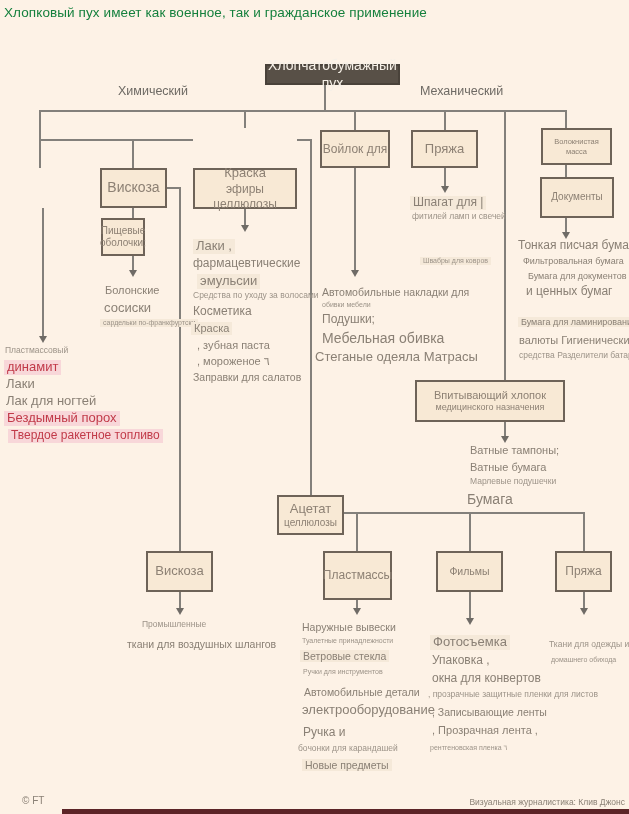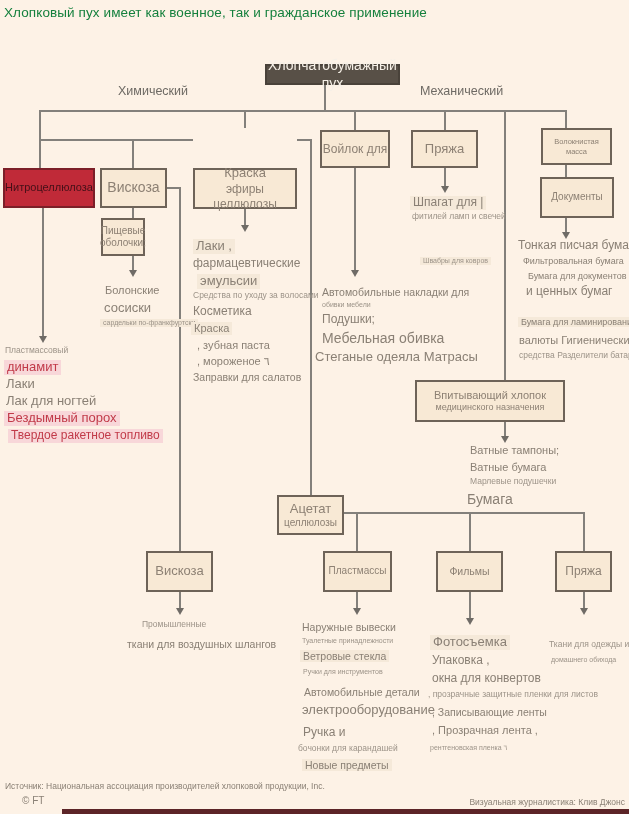--- a/index.html
+++ b/index.html
@@ -69,21 +69,20 @@
   <div class="ln" style="left:179px;top:592px;width:2px;height:16px"></div>
   <div class="ah" style="left:176px;top:608px"></div>
   <div class="ln" style="left:356px;top:592px;width:2px;height:16px"></div>
   <div class="ah" style="left:353px;top:608px"></div>
   <div class="ln" style="left:469px;top:592px;width:2px;height:26px"></div>
   <div class="ah" style="left:466px;top:618px"></div>
   <div class="ln" style="left:583px;top:592px;width:2px;height:16px"></div>
   <div class="ah" style="left:580px;top:608px"></div>
 
   <div class="box rootbox" style="left:265px;top:64px;width:135px;height:21px;font-size:14px">Хлопчатобумажный пух</div>
-  <div class="box redbox" style="left:3px;top:168px;width:92px;height:40px;font-size:11px">Нитроцеллюлоза</div>
   <div class="box" style="left:100px;top:168px;width:67px;height:40px;font-size:14px">Вискоза</div>
   <div class="box" style="left:193px;top:168px;width:104px;height:41px">
     <span style="font-size:13px">Краска</span>
     <span style="font-size:12px">эфиры целлюлозы</span>
   </div>
   <div class="box" style="left:101px;top:218px;width:44px;height:38px">
     <span style="font-size:10px">Пищевые</span>
     <span style="font-size:10px">оболочки;</span>
   </div>
   <div class="box" style="left:320px;top:130px;width:70px;height:38px;font-size:12px">Войлок для</div>
@@ -92,21 +91,21 @@
   <div class="box" style="left:540px;top:177px;width:74px;height:41px;font-size:10px">Документы</div>
   <div class="box" style="left:415px;top:380px;width:150px;height:42px">
     <span style="font-size:11px">Впитывающий хлопок</span>
     <span style="font-size:9px">медицинского назначения</span>
   </div>
   <div class="box" style="left:277px;top:495px;width:67px;height:40px">
     <span style="font-size:13px">Ацетат</span>
     <span style="font-size:10px">целлюлозы</span>
   </div>
   <div class="box" style="left:146px;top:551px;width:67px;height:41px;font-size:13px">Вискоза</div>
-  <div class="box" style="left:323px;top:551px;width:69px;height:41px;font-size:10px">Пластмассы</div>
+  <div class="box" style="left:323px;top:551px;width:69px;height:49px;font-size:12px">Пластмассы</div>
   <div class="box" style="left:436px;top:551px;width:67px;height:41px;font-size:10.5px">Фильмы</div>
   <div class="box" style="left:555px;top:551px;width:57px;height:41px;font-size:12px">Пряжа</div>
 
   <div class="txt t8 dim" style="left:5px;top:346px">Пластмассовый</div>
   <div class="txt t13 red" style="left:4px;top:360px">динамит</div>
   <div class="txt t13" style="left:6px;top:377px">Лаки</div>
   <div class="txt t13" style="left:6px;top:394px">Лак для ногтей</div>
   <div class="txt t13 red" style="left:4px;top:411px">Бездымный порох</div>
   <div class="txt t12 red" style="left:8px;top:429px">Твердое ракетное топливо</div>
 
@@ -164,18 +163,17 @@
   <div class="txt t12" style="left:432px;top:654px">Упаковка ,</div>
   <div class="txt t12" style="left:432px;top:672px">окна для конвертов</div>
   <div class="txt t8 dim" style="left:428px;top:690px">, прозрачные защитные пленки для листов</div>
   <div class="txt t10" style="left:432px;top:706px">, Записывающие ленты</div>
   <div class="txt t11" style="left:432px;top:724px">, Прозрачная лента ,</div>
   <div class="txt t7 dim" style="left:430px;top:744px">рентгеновская пленка ٦</div>
 
   <div class="txt t8 dim" style="left:549px;top:640px">Ткани для одежды и |</div>
   <div class="txt t7 dim" style="left:551px;top:656px">домашнего обихода</div>
 
-  <div class="src" style="left:5px;top:781px">Источник: Национальная ассоциация производителей хлопковой продукции, Inc.</div>
   <div class="src" style="left:22px;top:795px;font-size:10px">© FT</div>
   <div class="src" style="right:4px;top:797px">Визуальная журналистика: Клив Джонс</div>
   <div class="bbar"></div>
 
 </div>
 
 </body></html>

